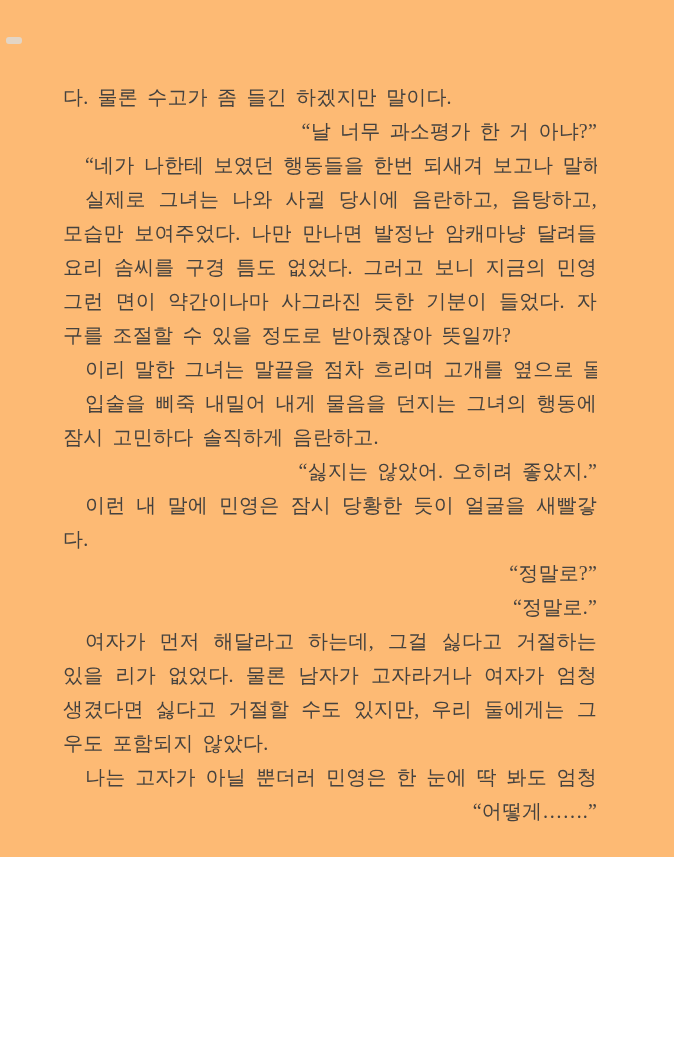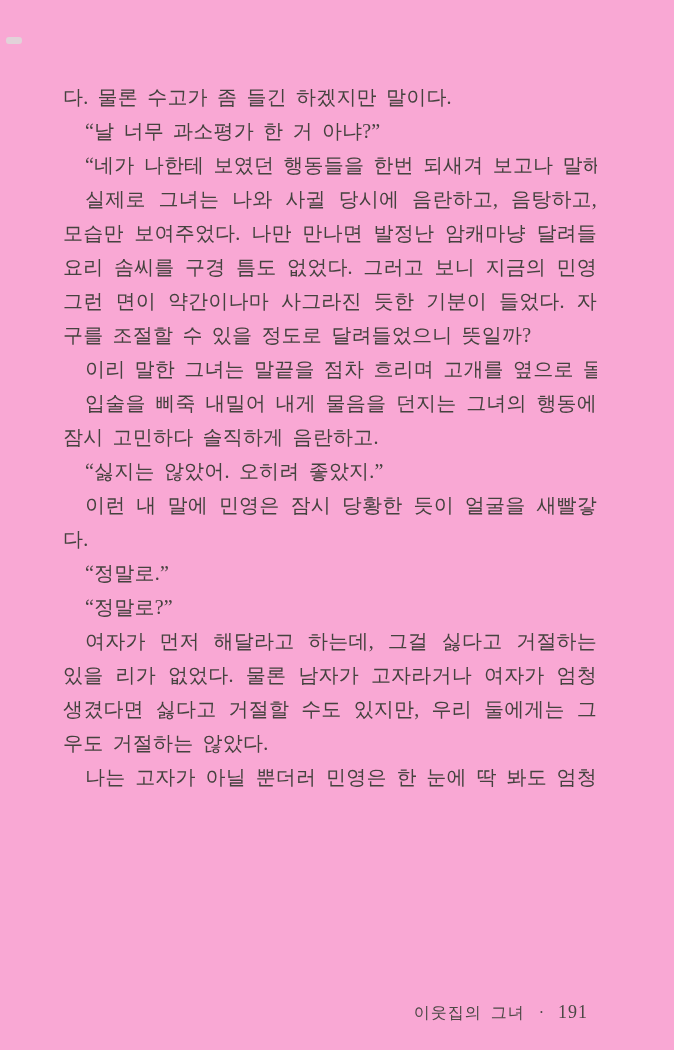--- a/index.html
+++ b/index.html
@@ -3,22 +3,22 @@
 <meta charset="utf-8">
 <style>
   html, body {
     margin: 0;
     padding: 0;
     background: #ffffff;
   }
   .page {
     position: relative;
     width: 674px;
-    height: 1050px;
-    background: #f9a8d4;
+    height: 857px;
+    background: #fdba74;
     overflow: hidden;
     font-family: "Liberation Serif", "DejaVu Serif", serif;
     color: #45423f;
     text-decoration: underline;
   }
   .scan-artifact {
     position: absolute;
     left: 6px;
     top: 37px;
     width: 16px;
@@ -38,20 +38,21 @@
     line-height: 34px;
     font-size: 20px;
     word-spacing: 4px;
     letter-spacing: 0.2px;
     white-space: nowrap;
     overflow: hidden;
     text-align: left;
   }
   .line.ind {
     text-indent: 22px;
+    text-align: right;
   }
   .line.j {
     white-space: normal;
     text-align: justify;
     text-align-last: justify;
   }
   .page-footer {
     position: absolute;
     top: 966px;
     right: 86px;
@@ -82,34 +83,35 @@
   <div class="scan-artifact"></div>
 
   <div class="body-text">
     <div class="line">다. 물론 수고가 좀 들긴 하겠지만 말이다.</div>
     <div class="line ind">“날 너무 과소평가 한 거 아냐?”</div>
     <div class="line ind">“네가 나한테 보였던 행동들을 한번 되새겨 보고나 말해라.”</div>
     <div class="line ind j">실제로 그녀는 나와 사귈 당시에 음란하고, 음탕하고, 난잡한</div>
     <div class="line j">모습만 보여주었다. 나만 만나면 발정난 암캐마냥 달려들었으니</div>
     <div class="line j">요리 솜씨를 구경 틈도 없었다. 그러고 보니 지금의 민영은…….</div>
     <div class="line j">그런 면이 약간이나마 사그라진 듯한 기분이 들었다. 자신의 욕</div>
-    <div class="line">구를 조절할 수 있을 정도로 달려들었으니 뜻일까?</div>
+    <div class="line">구를 조절할 수 있을 정도로 받아줬잖아 뜻일까?</div>
     <div class="line ind">이리 말한 그녀는 말끝을 점차 흐리며 고개를 옆으로 돌렸다.</div>
     <div class="line ind j">입술을 삐죽 내밀어 내게 물음을 던지는 그녀의 행동에 나는</div>
     <div class="line">잠시 고민하다 솔직하게 음란하고.</div>
     <div class="line ind">“싫지는 않았어. 오히려 좋았지.”</div>
     <div class="line ind j">이런 내 말에 민영은 잠시 당황한 듯이 얼굴을 새빨갛게 붉혔</div>
     <div class="line">다.</div>
+    <div class="line ind">“정말로?”</div>
     <div class="line ind">“정말로.”</div>
-    <div class="line ind">“정말로?”</div>
     <div class="line ind j">여자가 먼저 해달라고 하는데, 그걸 싫다고 거절하는 남자가</div>
     <div class="line j">있을 리가 없었다. 물론 남자가 고자라거나 여자가 엄청나게 못</div>
     <div class="line j">생겼다면 싫다고 거절할 수도 있지만, 우리 둘에게는 그 어떤 경</div>
-    <div class="line">우도 거절하는 않았다.</div>
+    <div class="line">우도 포함되지 않았다.</div>
     <div class="line ind j">나는 고자가 아닐 뿐더러 민영은 한 눈에 딱 봐도 엄청난 미녀</div>
+    <div class="line ind">“어떻게…….”</div>
   </div>
 
   <div class="page-footer">
     <span class="footer-title">이웃집의 그녀</span>
     <span class="footer-sep">·</span>
     <span class="footer-num">191</span>
   </div>
 
 </div>
 

